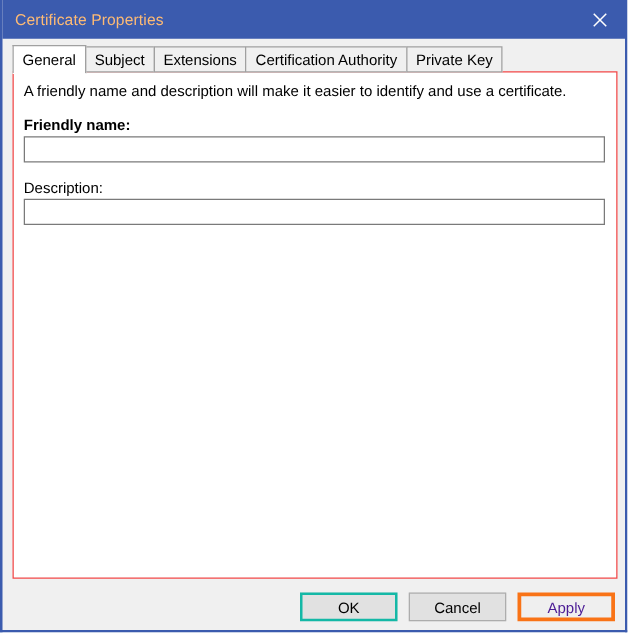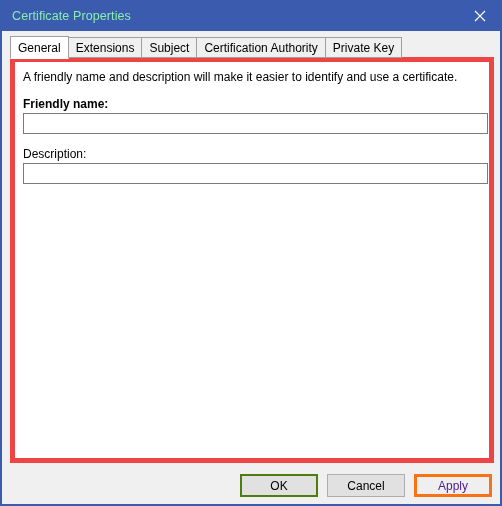--- a/index.html
+++ b/index.html
@@ -29,21 +29,21 @@
     left: -2px;
     top: 0;
     width: 502px;
     height: 31px;
     background: #3b5bae;
     display: flex;
     align-items: center;
     box-sizing: border-box;
   }
   #titlebar-title {
-    color: #86efac;
+    color: #fdba74;
     font-size: 12.5px;
     padding-left: 12px;
     letter-spacing: 0.1px;
     white-space: nowrap;
     user-select: none;
   }
   #titlebar-spacer { flex: 1 1 auto; }
   #close-button {
     width: 45px;
     height: 31px;
@@ -99,21 +99,21 @@
 
   
   #tabpanel {
     position: absolute;
     left: 8px;
     top: 57px;
     width: 484px;
     height: 406px;
     box-sizing: border-box;
     background: #ffffff;
-    border: 5px solid #ef4444;
+    border: 1px solid #ef4444;
     z-index: 2;
   }
 
   #intro-text {
     position: absolute;
     left: 8px;
     top: 8px;
     font-size: 12px;
     color: #000000;
     white-space: nowrap;
@@ -169,21 +169,21 @@
     font-size: 12px;
     color: #000000;
     margin-left: 9px;
     cursor: default;
     padding: 0;
     display: flex;
     align-items: center;
     justify-content: center;
   }
   .dlg-button.default {
-    border: 2px solid #4d7c0f;
+    border: 2px solid #14b8a6;
   }
   .dlg-button.disabled {
     color: #4c1d95;
     background: #efefef;
     border: 3px solid #f97316;
   }
 </style>
 </head>
 <body>
 
@@ -197,24 +197,24 @@
         <path d="M1 1 L11 11 M11 1 L1 11" stroke="#ffffff" stroke-width="1.2" fill="none"></path>
       </svg>
     </div>
   </div>
 
   <div id="tabstrip">
     <div class="tab selected">
       <span>General</span>
     </div>
     <div class="tab">
+      <span>Subject</span>
+    </div>
+    <div class="tab">
       <span>Extensions</span>
-    </div>
-    <div class="tab">
-      <span>Subject</span>
     </div>
     <div class="tab">
       <span>Certification Authority</span>
     </div>
     <div class="tab">
       <span>Private Key</span>
     </div>
   </div>
 
   <div id="tabpanel">

